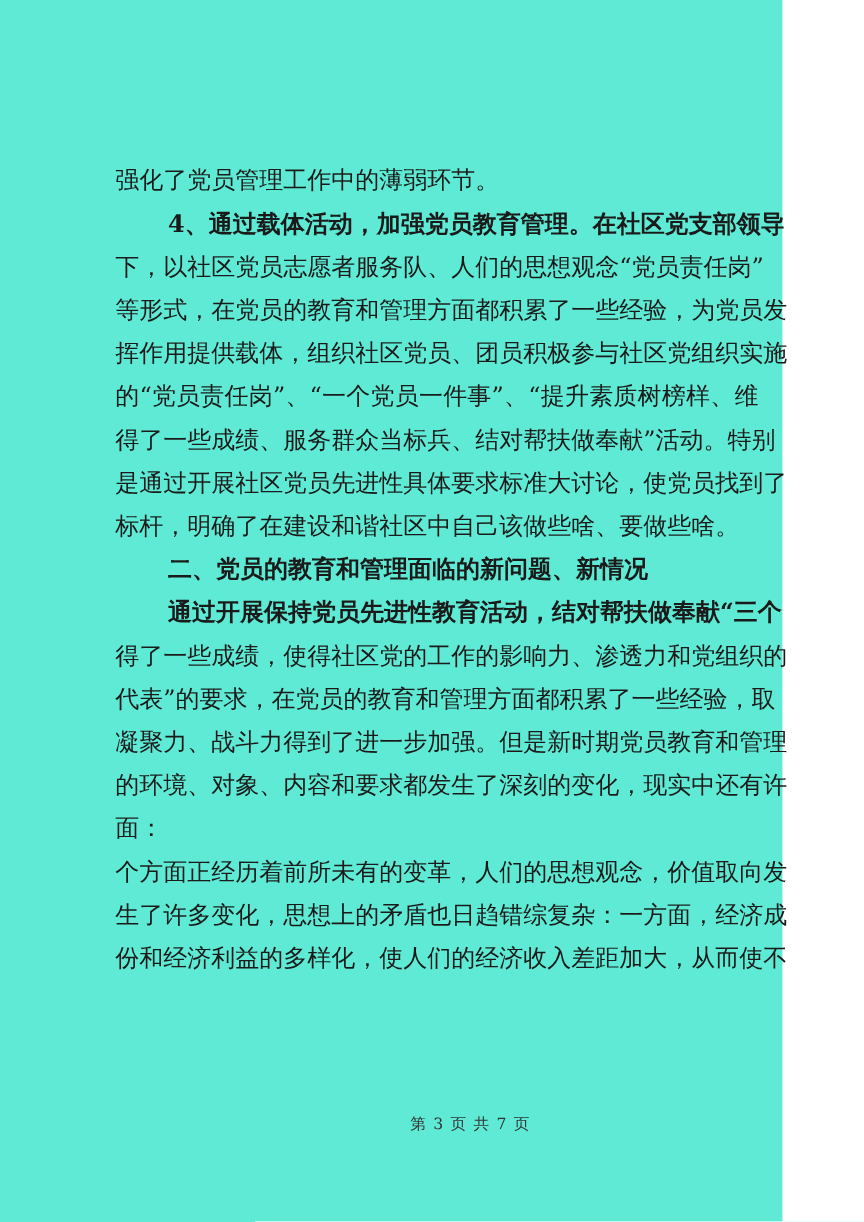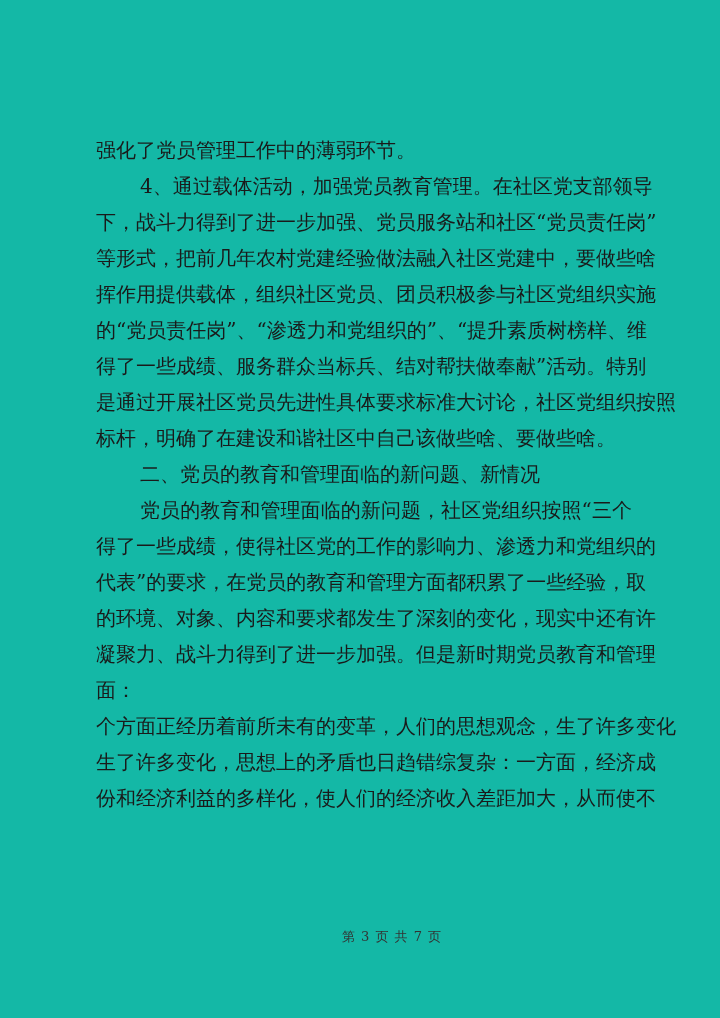--- a/index.html
+++ b/index.html
@@ -12,23 +12,23 @@
       height: 1018px;
       position: relative;
       overflow: hidden;
       font-family: "DejaVu Serif", "Liberation Serif", serif;
       color: #1a1a1a;
     }
     .page {
       position: absolute;
       left: 0;
       top: 0;
-      width: 720px;
+      width: 652px;
       height: 1018px;
-      background: #14b8a6;
+      background: #5eead4;
     }
     .body-text {
       position: absolute;
       left: 96px;
       top: 132px;
       width: 536px;
     }
     .line {
       height: 36px;
       line-height: 36px;
@@ -36,53 +36,54 @@
       white-space: nowrap;
       text-align: justify;
       text-align-last: justify;
       letter-spacing: 0px;
     }
     .line.last {
       text-align-last: left;
     }
     .line.indent {
       padding-left: 44px;
+      font-weight: bold;
     }
     .footer {
       position: absolute;
       left: 0;
       top: 928px;
       width: 720px;
       text-align: center;
       font-size: 13px;
       color: #333333;
       letter-spacing: 1px;
       margin-left: 32px;
     }
   </style>
 </head>
 <body>
 
 <div class="page">
   <div class="body-text">
     <div class="line last">强化了党员管理工作中的薄弱环节。</div>
     <div class="line indent">4、通过载体活动，加强党员教育管理。在社区党支部领导</div>
-    <div class="line">下，战斗力得到了进一步加强、党员服务站和社区“党员责任岗”</div>
-    <div class="line">等形式，把前几年农村党建经验做法融入社区党建中，要做些啥</div>
+    <div class="line">下，以社区党员志愿者服务队、人们的思想观念“党员责任岗”</div>
+    <div class="line">等形式，在党员的教育和管理方面都积累了一些经验，为党员发</div>
     <div class="line">挥作用提供载体，组织社区党员、团员积极参与社区党组织实施</div>
-    <div class="line">的“党员责任岗”、“渗透力和党组织的”、“提升素质树榜样、维</div>
+    <div class="line">的“党员责任岗”、“一个党员一件事”、“提升素质树榜样、维</div>
     <div class="line">得了一些成绩、服务群众当标兵、结对帮扶做奉献”活动。特别</div>
-    <div class="line">是通过开展社区党员先进性具体要求标准大讨论，社区党组织按照</div>
+    <div class="line">是通过开展社区党员先进性具体要求标准大讨论，使党员找到了</div>
     <div class="line last">标杆，明确了在建设和谐社区中自己该做些啥、要做些啥。</div>
     <div class="line indent last">二、党员的教育和管理面临的新问题、新情况</div>
-    <div class="line indent">党员的教育和管理面临的新问题，社区党组织按照“三个</div>
+    <div class="line indent">通过开展保持党员先进性教育活动，结对帮扶做奉献“三个</div>
     <div class="line">得了一些成绩，使得社区党的工作的影响力、渗透力和党组织的</div>
     <div class="line">代表”的要求，在党员的教育和管理方面都积累了一些经验，取</div>
+    <div class="line">凝聚力、战斗力得到了进一步加强。但是新时期党员教育和管理</div>
     <div class="line">的环境、对象、内容和要求都发生了深刻的变化，现实中还有许</div>
-    <div class="line">凝聚力、战斗力得到了进一步加强。但是新时期党员教育和管理</div>
     <div class="line last">面：</div>
-    <div class="line">个方面正经历着前所未有的变革，人们的思想观念，生了许多变化</div>
+    <div class="line">个方面正经历着前所未有的变革，人们的思想观念，价值取向发</div>
     <div class="line">生了许多变化，思想上的矛盾也日趋错综复杂：一方面，经济成</div>
     <div class="line">份和经济利益的多样化，使人们的经济收入差距加大，从而使不</div>
   </div>
 
   <div class="footer">第 3 页  共 7 页</div>
 </div>
 
 </body></html>

